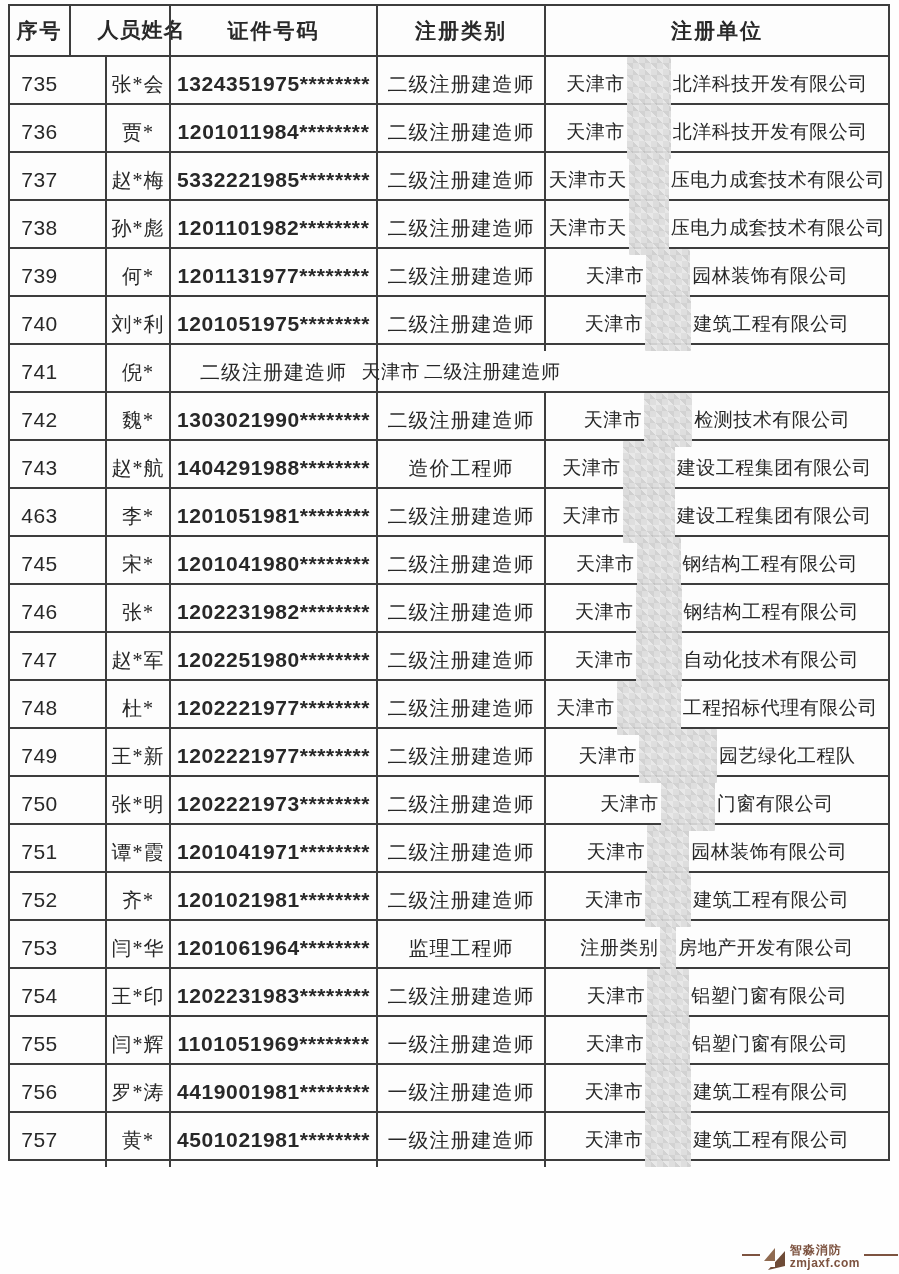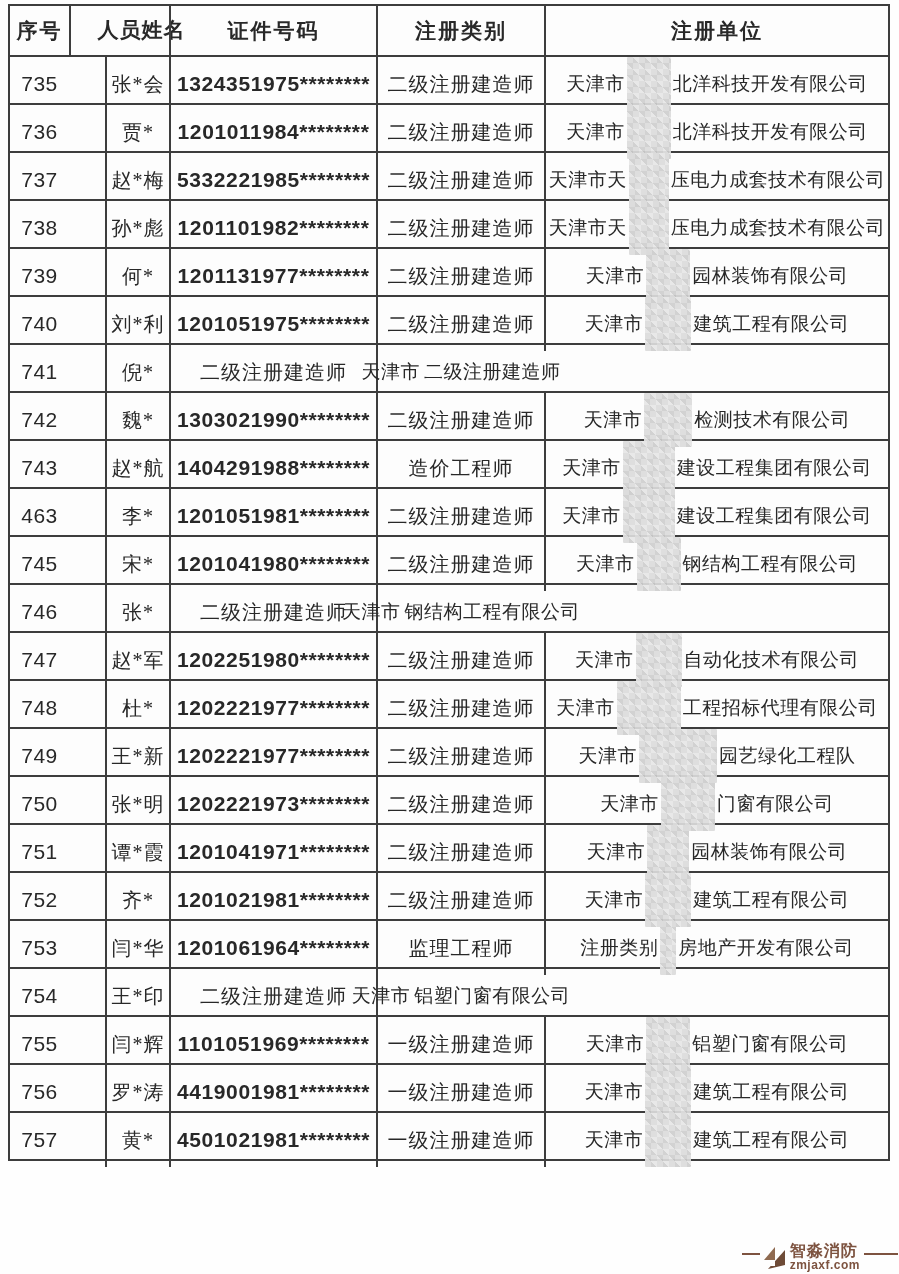--- a/index.html
+++ b/index.html
@@ -73,21 +73,21 @@
     position:absolute;right:1px;bottom:2px;
     display:flex;align-items:flex-start;
     color:#7d5340;
     font-family:"Liberation Sans","DejaVu Sans",sans-serif;
   }
   .wm-line{height:2px;background:#7d5340;margin-top:10px;}
   .wm-line.left{width:18px;margin-right:2px;}
   .wm-line.right{width:34px;margin-left:4px;}
   .wm-logo{margin:2px 3px 0 1px;}
   .wm-text{display:flex;flex-direction:column;line-height:1.05;}
-  .wm-brand{font-size:16px;font-weight:700;letter-spacing:1px;}
+  .wm-brand{font-size:12px;font-weight:700;letter-spacing:1px;}
   .wm-domain{font-size:12px;font-weight:700;letter-spacing:0.5px;}
 </style>
 </head>
 <body>
 
 <div class="page">
 
   <div class="doc-table">
     <div class="trow header">
       <div class="tcell">
@@ -324,20 +324,23 @@
       </div>
     </div>
 
     <div class="trow">
       <div class="tcell num cell-seq">
         <span>746</span>
       </div>
       <div class="tcell cell-name">
         <span>张*</span>
       </div>
+      <div class="tcell num cell-id">
+        <span>1202231982********</span>
+      </div>
       <div class="tcell cell-cat">
         <span>二级注册建造师</span>
       </div>
       <div class="tcell cell-co">
         <span>天津市</span>
             <span class="blur-block" style="width: 46px;"></span>
             <span>钢结构工程有限公司</span>
       </div>
     </div>
 
@@ -480,20 +483,23 @@
             <span>房地产开发有限公司</span>
       </div>
     </div>
 
     <div class="trow">
       <div class="tcell num cell-seq">
         <span>754</span>
       </div>
       <div class="tcell cell-name">
         <span>王*印</span>
+      </div>
+      <div class="tcell num cell-id">
+        <span>1202231983********</span>
       </div>
       <div class="tcell cell-cat">
         <span>二级注册建造师</span>
       </div>
       <div class="tcell cell-co">
         <span>天津市</span>
             <span class="blur-block" style="width: 42px;"></span>
             <span>铝塑门窗有限公司</span>
       </div>
     </div>

